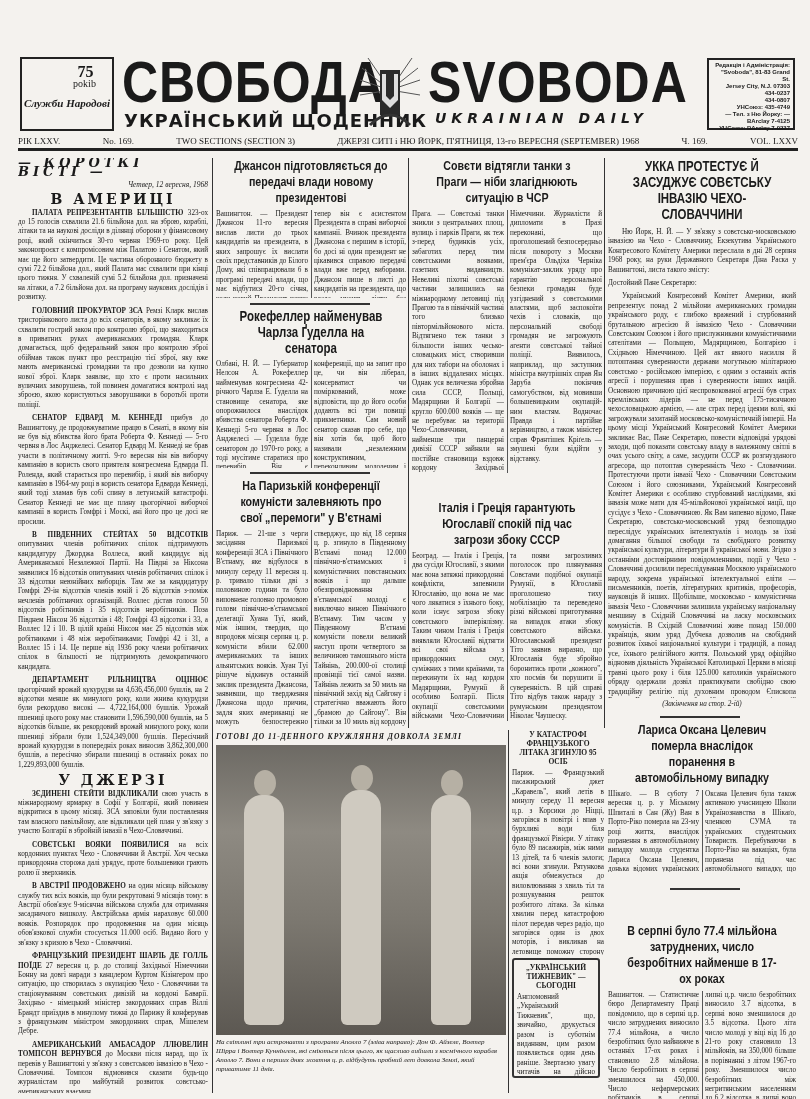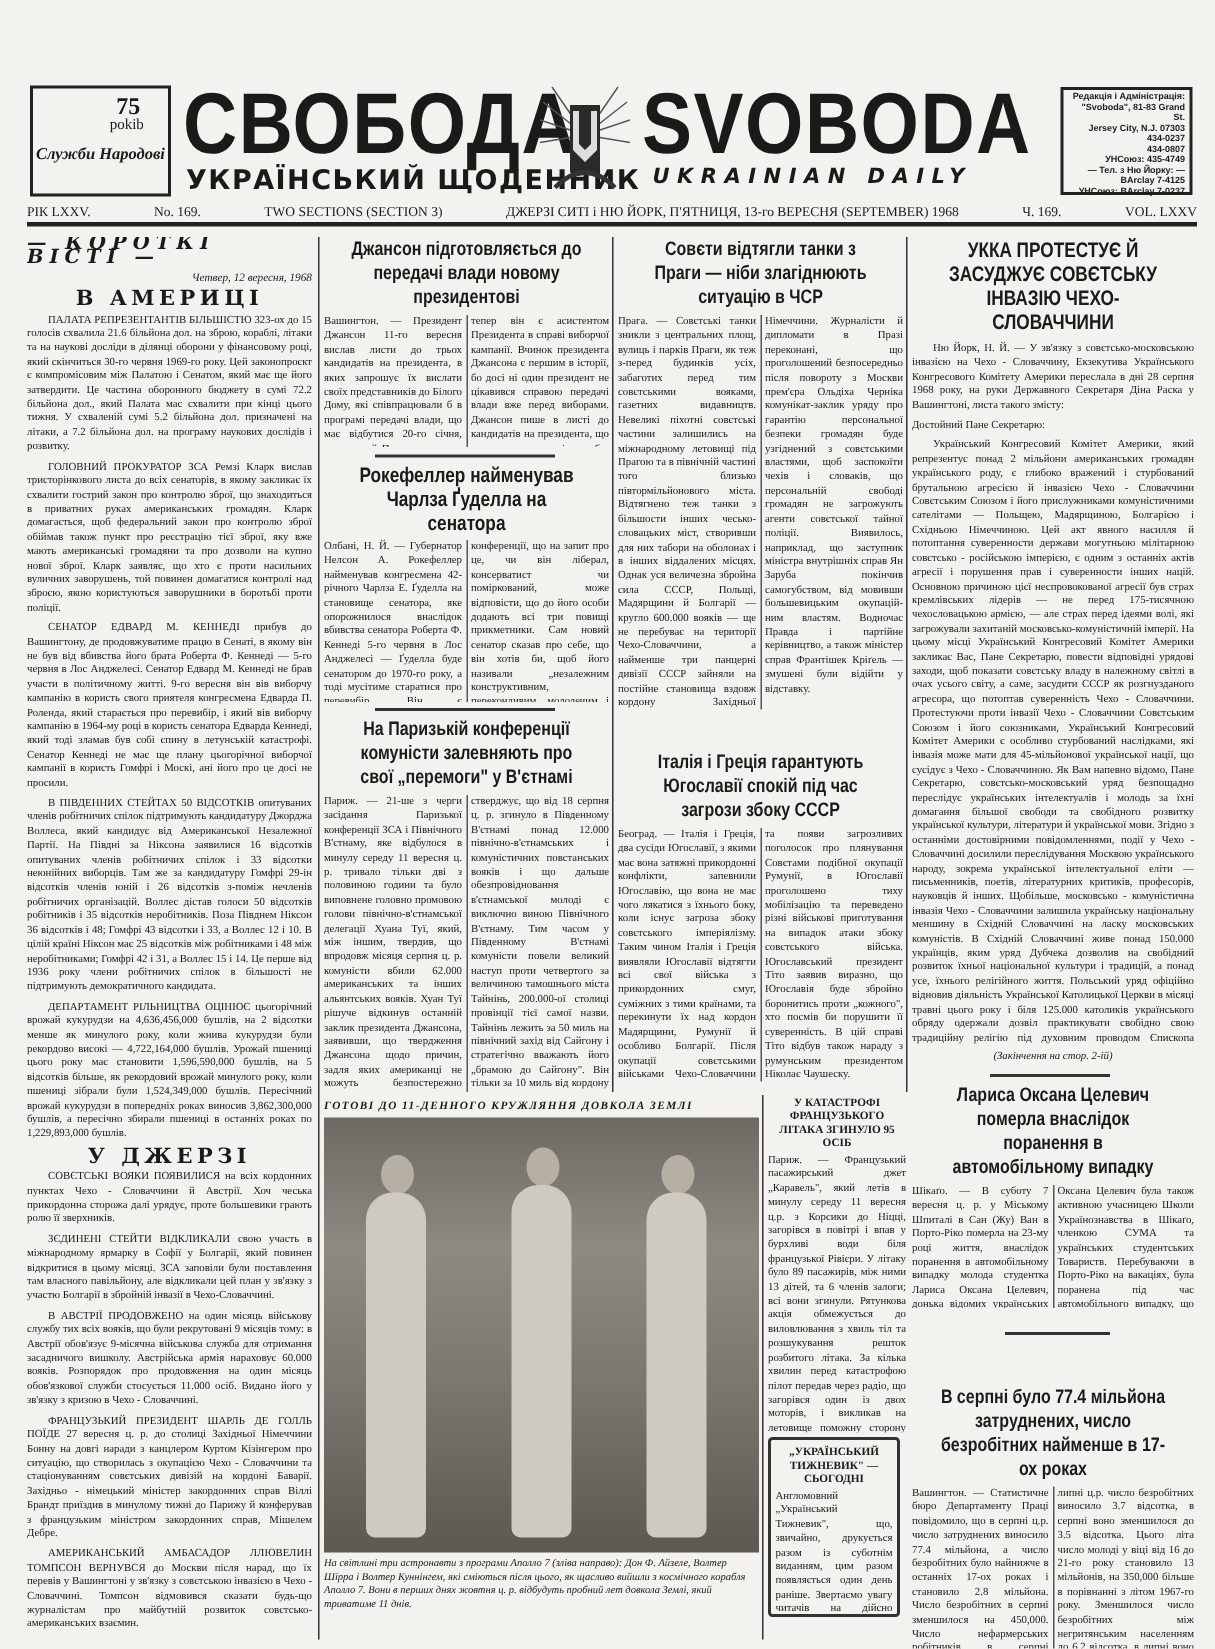--- a/index.html
+++ b/index.html
@@ -19,21 +19,21 @@
   .addr{position:absolute;right:0;top:8px;width:88px;height:72px;border:2px solid #222;font-size:6px;line-height:7px;text-align:right;padding:2px 3px;box-sizing:border-box;font-family:"Liberation Sans",sans-serif;font-weight:bold;}
   .dateline{position:absolute;top:136px;left:18px;width:780px;height:12px;border-bottom:3px solid #222;font-size:9px;font-family:"Liberation Serif",serif;display:flex;justify-content:space-between;white-space:nowrap;}
   
   .col{position:absolute;font-size:7.2px;line-height:9.4px;text-align:justify;overflow:hidden;}
   .vrule{position:absolute;width:1px;background:#333;}
   .hrule{position:absolute;height:2px;background:#333;}
   .kicker{font-family:"DejaVu Serif",serif;font-weight:bold;font-style:italic;font-size:13px;letter-spacing:4px;text-align:left;}
   .sect{font-family:"DejaVu Serif",serif;font-weight:bold;font-size:14px;letter-spacing:3px;text-align:center;margin:6px 0 4px;}
   .datenote{font-style:italic;font-size:7.5px;text-align:right;margin:3px 0 4px;}
   .hl{font-family:"Liberation Sans",sans-serif;font-weight:bold;text-align:center;line-height:16px;transform:scaleX(0.82);}
-  .lead{font-weight:normal;}
+  .lead{font-weight:bold;}
   p{margin:0 0 4px 0;text-indent:14px;}
   .photo{position:absolute;background:linear-gradient(180deg,#6d6a64 0%,#8e8a82 30%,#7c7870 60%,#5c5852 100%);}
   .fig{position:absolute;width:40px;border-radius:18px 18px 6px 6px;background:#cfcac0;}
   .head{position:absolute;width:22px;height:26px;border-radius:50%;background:#b6b0a4;}
   .caption{position:absolute;font-size:7px;font-style:italic;line-height:9px;text-align:left;}
   .boxed{position:absolute;border:2px solid #333;border-radius:3px;}
 </style>
 </head>
 <body>
 
@@ -91,22 +91,22 @@
   <div class="col" style="left:18px;top:158px;width:190px;height:935px;">
     <div class="kicker">— КОРОТКІ ВІСТІ —</div>
     <div class="datenote">Четвер, 12 вересня, 1968</div>
     <div class="sect">В АМЕРИЦІ</div>
     <p><span class="lead">ПАЛАТА РЕПРЕЗЕНТАНТІВ БІЛЬШІСТЮ</span> <span>323-ох до 15 голосів схвалила 21.6 більйона дол. на зброю, кораблі, літаки та на наукові досліди в ділянці оборони у фінансовому році, який скінчиться 30-го червня 1969-го року. Цей законопроєкт є компромісовим між Палатою і Сенатом, який має ще його затвердити. Це частина оборонного бюджету в сумі 72.2 більйона дол., який Палата мас схвалити при кінці цього тижня. У схваленій сумі 5.2 більйона дол. призначені на літаки, а 7.2 більйона дол. на програму наукових дослідів і розвитку.</span></p>
     <p><span class="lead">ГОЛОВНИЙ ПРОКУРАТОР ЗСА</span> <span>Ремзі Кларк вислав тристорінкового листа до всіх сенаторів, в якому закликає їх схвалити гострий закон про контролю зброї, що знаходиться в приватних руках американських громадян. Кларк домагається, щоб федеральний закон про контролю зброї обіймав також пункт про реєстрацію тієї зброї, яку вже мають американські громадяни та про дозволи на купно нової зброї. Кларк заявляє, що хто є проти насильних вуличних заворушень, той повинен домагатися контролі над зброєю, якою користуються заворушники в боротьбі проти поліції.</span></p>
     <p><span class="lead">СЕНАТОР ЕДВАРД М. КЕННЕДІ</span> <span>прибув до Вашингтону, де продовжуватиме працю в Сенаті, в якому він не був від вбивства його брата Роберта Ф. Кеннеді — 5-го червня в Лос Анджелесі. Сенатор Едвард М. Кеннеді не брав участи в політичному житті. 9-го вересня він вів виборчу кампанію в користь свого приятеля конгресмена Едварда П. Роленда, який старається про перевибір, і який вів виборчу кампанію в 1964-му році в користь сенатора Едварда Кеннеді, який тоді зламав був собі спину в летунській катастрофі. Сенатор Кеннеді не має ще плану цьогорічної виборчої кампанії в користь Гомфрі і Москі, ані його про це досі не просили.</span></p>
     <p><span class="lead">В ПІВДЕННИХ СТЕЙТАХ 50 ВІДСОТКІВ</span> <span>опитуваних членів робітничих спілок підтримують кандидатуру Джорджа Воллеса, який кандидує від Американської Незалежної Партії. На Півдні за Ніксона заявилися 16 відсотків опитуваних членів робітничих спілок і 33 відсотки неюнійних виборців. Там же за кандидатуру Гомфрі 29-ін відсотків членів юній і 26 відсотків з-поміж нечленів робітничих організацій. Воллес дістав голоси 50 відсотків робітників і 35 відсотків неробітників. Поза Півднем Ніксон 36 відсотків і 48; Гомфрі 43 відсотки і 33, а Воллес 12 і 10. В цілій країні Ніксон має 25 відсотків між робітниками і 48 між неробітниками; Гомфрі 42 і 31, а Воллес 15 і 14. Це перше від 1936 року члени робітничих спілок в більшості не підтримують демократичного кандидата.</span></p>
     <p><span class="lead">ДЕПАРТАМЕНТ РІЛЬНИЦТВА ОЦІНЮЄ</span> <span>цьогорічний врожай кукурудзи на 4,636,456,000 бушлів, на 2 відсотки менше як минулого року, коли жнива кукурудзи були рекордово високі — 4,722,164,000 бушлів. Урожай пшениці цього року має становити 1,596,590,000 бушлів, на 5 відсотків більше, як рекордовий врожай минулого року, коли пшениці зібрали були 1,524,349,000 бушлів. Пересічний врожай кукурудзи в попередніх роках виносив 3,862,300,000 бушлів, а пересічно збирали пшениці в останніх роках по 1,229,893,000 бушлів.</span></p>
     <div class="sect">У ДЖЕРЗІ</div>
+    <p><span class="lead">ЗЄДИНЕНІ СТЕЙТИ ВІДКЛИКАЛИ</span> <span>свою участь в міжнародному ярмарку в Софії у Болгарії, який повинен відкритися в цьому місяці. ЗСА заповіли були поставлення там власного павільйону, але відкликали цей план у зв'язку з участю Болгарії в збройній інвазії в Чехо-Словаччині.</span></p>
     <p><span class="lead">СОВЄТСЬКІ ВОЯКИ ПОЯВИЛИСЯ</span> <span>на всіх кордонних пунктах Чехо - Словаччини й Австрії. Хоч чеська прикордонна сторожа далі урядує, проте большевики грають ролю її зверхників.</span></p>
-    <p><span class="lead">ЗЄДИНЕНІ СТЕЙТИ ВІДКЛИКАЛИ</span> <span>свою участь в міжнародному ярмарку в Софії у Болгарії, який повинен відкритися в цьому місяці. ЗСА заповіли були поставлення там власного павільйону, але відкликали цей план у зв'язку з участю Болгарії в збройній інвазії в Чехо-Словаччині.</span></p>
     <p><span class="lead">В АВСТРІЇ ПРОДОВЖЕНО</span> <span>на один місяць військову службу тих всіх вояків, що були рекрутовані 9 місяців тому: в Австрії обов'язує 9-місячна військова служба для отримання засадничого вишколу. Австрійська армія нараховує 60.000 вояків. Розпорядок про продовження на один місяць обов'язкової служби стосується 11.000 осіб. Видано його у зв'язку з кризою в Чехо - Словаччині.</span></p>
     <p><span class="lead">ФРАНЦУЗЬКИЙ ПРЕЗИДЕНТ ШАРЛЬ ДЕ ГОЛЛЬ ПОЇДЕ</span> <span>27 вересня ц. р. до столиці Західньої Німеччини Бонну на довгі наради з канцлером Куртом Кізінгером про ситуацію, що створилась з окупацією Чехо - Словаччини та стаціонуванням совєтських дивізій на кордоні Баварії. Західньо - німецький міністер закордонних справ Віллі Брандт приїздив в минулому тижні до Парижу й конферував з французьким міністром закордонних справ, Мішелем Дебре.</span></p>
     <p><span class="lead">АМЕРИКАНСЬКИЙ АМБАСАДОР ЛЛЮВЕЛИН ТОМПСОН ВЕРНУВСЯ</span> <span>до Москви після нарад, що їх перевів у Вашингтоні у зв'язку з совєтською інвазією в Чехо - Словаччині. Томпсон відмовився сказати будь-що журналістам про майбутній розвиток совєтсько-американських взаємин.</span></p>
 
   </div>
   <div class="vrule" style="left:212px;top:158px;height:935px;"></div>
 
   <div class="col" style="left:216px;top:158px;width:190px;height:140px;">
     <div class="hl" style="font-size:13px;">Джансон підготовляється до передачі влади новому президентові</div>
     <div style="column-count:2;column-gap:6px;column-rule:1px solid #555;margin-top:4px;">Вашингтон. — Президент Джансон 11-го вересня вислав листи до трьох кандидатів на президента, в яких запрошує їх вислати своїх представників до Білого Дому, які співпрацювали б в програмі передачі влади, що має відбутися 20-го січня, коли новий Президент почне урядувати в Білому Домі. Джансон уже найменував Чарлза С. Морфі на головного координатора в цій справі. Президент вислав листи до віце-президента Гомфрі, Річарда М. Ніксона і Джорджа С. Воллеса. Морфі — це колишній голова Ради Цивільної Аеронавтики, тепер він є асистентом Президента в справі виборчої кампанії. Вчинок президента Джансона є першим в історії, бо досі ні один президент не цікавився справою передачі влади вже перед виборами. Джансон пише в листі до кандидатів на президента, що влада мусить діяти без жадної перерви, бо цього вимагає правильне ведення внутрішньої і закордонної політики. Вирішування деяких справ у зв'язку з переданням влади, пише Президент, повинно відбутися вже перед виборами.</div>

